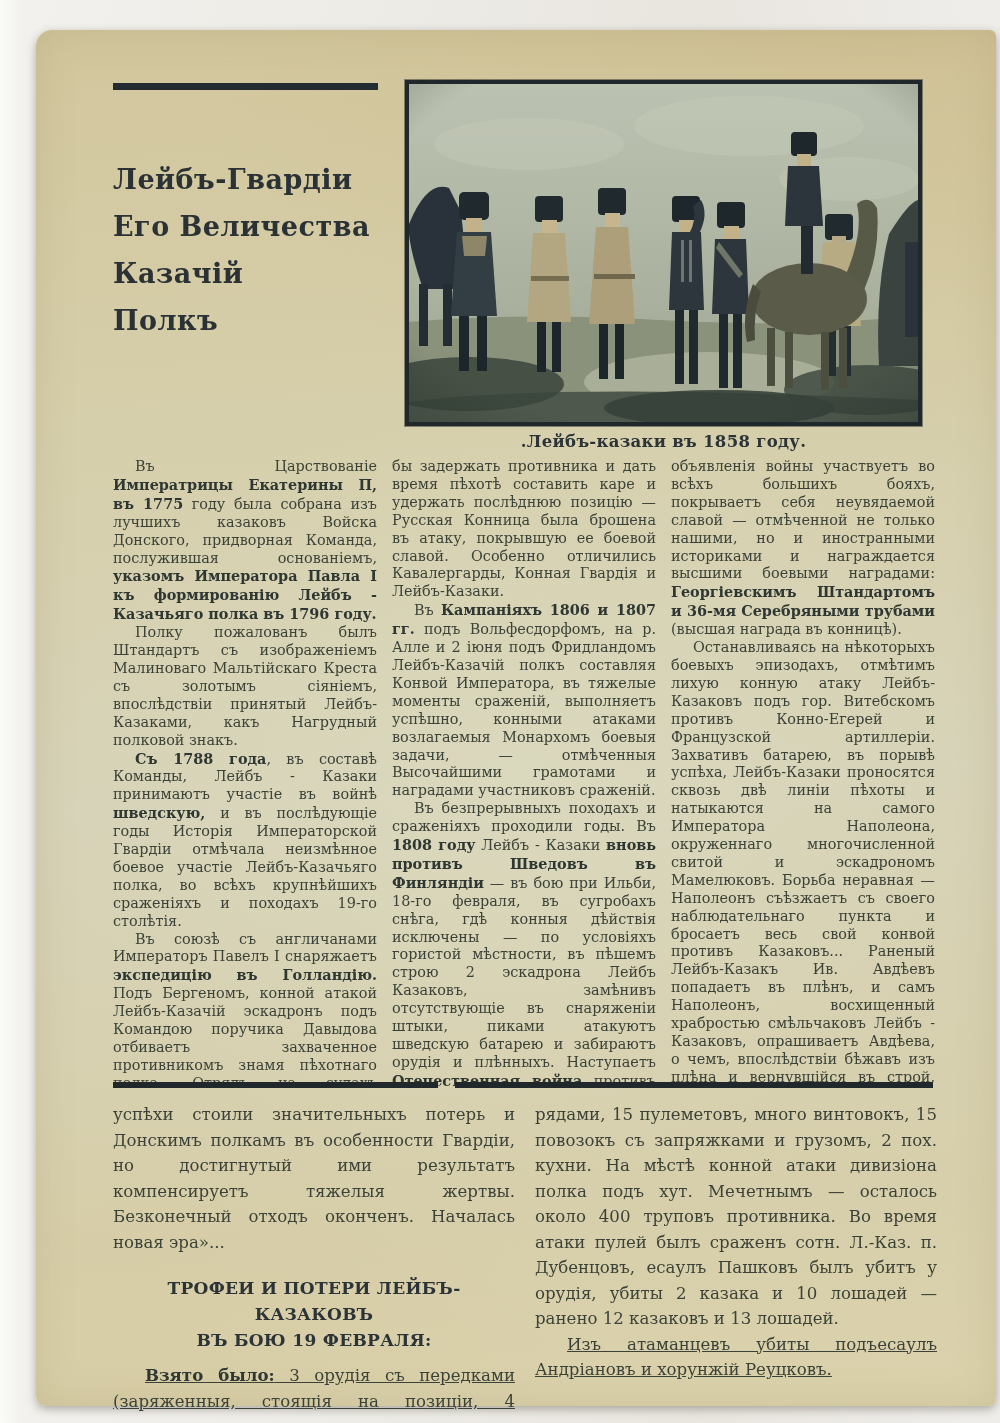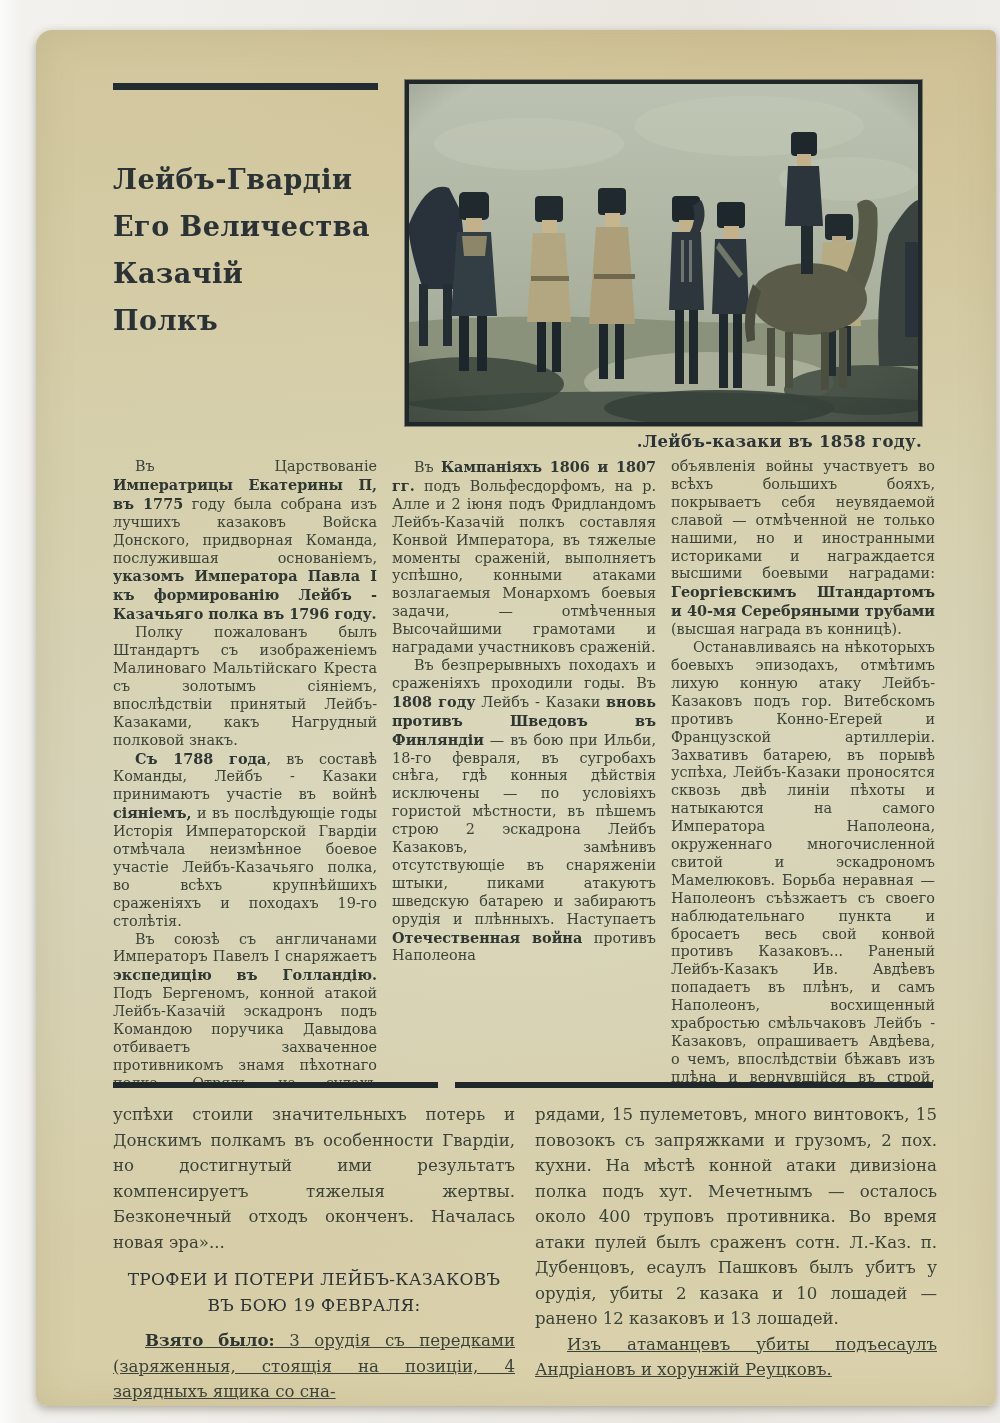--- a/index.html
+++ b/index.html
@@ -23,21 +23,21 @@
   .title{
     position:absolute;left:77px;top:126px;width:290px;
     font-size:27px;font-weight:bold;line-height:47px;letter-spacing:.5px;color:#2a3236;
   }
   .photo-frame{
     position:absolute;left:369px;top:50px;width:509px;height:338px;margin:0;
     border:4px solid #20282c;background:#aab2a0;box-shadow:0 0 0 1px rgba(40,48,44,.5);
   }
   .photo-frame svg{display:block;width:100%;height:100%;}
   .caption{
-    position:absolute;left:369px;top:402px;width:517px;text-align:right;
+    position:absolute;left:369px;top:402px;width:517px;text-align:center;
     font-size:16.5px;font-weight:bold;color:#2c3438;letter-spacing:.3px;
   }
   .cols{
     position:absolute;left:77px;top:428px;width:822px;height:628px;overflow:hidden;
     display:flex;gap:15px;
     font-size:14.4px;line-height:17.9px;text-align:justify;
   }
   .col{flex:1;}
   .para{margin:0;}
   .para + .para{}
@@ -46,22 +46,22 @@
   .divider{position:absolute;height:6px;background:#20282c;top:1052px;}
   .divider.d1{left:77px;width:325px;}
   .divider.d2{left:419px;width:478px;}
   .bottom{
     position:absolute;left:77px;top:1072px;width:824px;display:flex;gap:20px;
     font-size:16.6px;line-height:25.5px;text-align:justify;
   }
   .bcol{flex:1;}
   .bottom .ind{text-indent:32px;text-decoration:underline;}
   .trophy-heading{
-    text-align:center;font-weight:normal;font-size:17px;line-height:26px;
-    margin:11px 0 10px;color:#2c3438;letter-spacing:.3px;
+    text-align:center;font-weight:bold;font-size:17px;line-height:26px;
+    margin:20px 0 10px;color:#2c3438;letter-spacing:.3px;
   }
 </style>
 </head>
 <body>
 
 <div class="scan">
   <div class="page">
 
     <div class="rule-top"></div>
 
@@ -175,29 +175,30 @@
         <rect width="509" height="338" fill="url(#vig)"></rect>
       </svg>
     </figure>
 
     <div class="caption">.Лейбъ-казаки въ 1858 году.</div>
 
     <div class="cols">
       <div class="col">
           <p class="para ind"><span>Въ Царствованіе </span><span class="b">Императрицы Екатерины П, въ 1775</span><span> году была собрана изъ лучшихъ казаковъ Войска Донского, придворная Команда, послужившая основаніемъ, </span><span class="b">указомъ Императора Павла I къ формированію Лейбъ - Казачьяго полка въ 1796 году.</span></p>
           <p class="para ind"><span>Полку пожалованъ былъ Штандартъ съ изображеніемъ Малиноваго Мальтійскаго Креста съ золотымъ сіяніемъ, впослѣдствіи принятый Лейбъ-Казаками, какъ Нагрудный полковой знакъ.</span></p>
-          <p class="para ind"><span class="b">Съ 1788 года</span><span>, въ составѣ Команды, Лейбъ - Казаки принимаютъ участіе въ войнѣ </span><span class="b">сіяніемъ,</span><span> и въ послѣдующіе годы Исторія Императорской Гвардіи отмѣчала неизмѣнное боевое участіе Лейбъ-Казачьяго полка, во всѣхъ крупнѣйшихъ сраженіяхъ и походахъ 19-го столѣтія.</span></p>
+          <p class="para ind"><span class="b">Съ 1788 года</span><span>, въ составѣ Команды, Лейбъ - Казаки принимаютъ участіе въ войнѣ </span><span class="b">шведскую,</span><span> и въ послѣдующіе годы Исторія Императорской Гвардіи отмѣчала неизмѣнное боевое участіе Лейбъ-Казачьяго полка, во всѣхъ крупнѣйшихъ сраженіяхъ и походахъ 19-го столѣтія.</span></p>
           <p class="para ind"><span>Въ союзѣ съ англичанами Императоръ Павелъ I снаряжаетъ </span><span class="b">экспедицію въ Голландію.</span><span> Подъ Бергеномъ, конной атакой Лейбъ-Казачій эскадронъ подъ Командою поручика Давыдова отбиваетъ захваченное противникомъ знамя пѣхотнаго полка. Отрядъ на судахъ переправляется въ Англію и Лейбъ-Казаки зимуютъ на Островѣ Джерсеѣ по 25 мая 1800 года.</span></p>
         </div>
       <div class="col">
+          <p class="para"><span>бы задержать противника и дать время пѣхотѣ составить каре и удержать послѣднюю позицію — Русская Конница была брошена въ атаку, покрывшую ее боевой славой. Особенно отличились Кавалергарды, Конная Гвардія и Лейбъ-Казаки.</span></p>
           <p class="para ind"><span>Въ </span><span class="b">Кампаніяхъ 1806 и 1807 гг.</span><span> подъ Вольфесдорфомъ, на р. Алле и 2 іюня подъ Фридландомъ Лейбъ-Казачій полкъ составляя Конвой Императора, въ тяжелые моменты сраженій, выполняетъ успѣшно, конными атаками возлагаемыя Монархомъ боевыя задачи, — отмѣченныя Высочайшими грамотами и наградами участниковъ сраженій.</span></p>
           <p class="para ind"><span>Въ безпрерывныхъ походахъ и сраженіяхъ проходили годы. Въ </span><span class="b">1808 году</span><span> Лейбъ - Казаки </span><span class="b">вновь противъ Шведовъ въ Финляндіи</span><span> — въ бою при Ильби, 18-го февраля, въ сугробахъ снѣга, гдѣ конныя дѣйствія исключены — по условіяхъ гористой мѣстности, въ пѣшемъ строю 2 эскадрона Лейбъ Казаковъ, замѣнивъ отсутствующіе въ снаряженіи штыки, пиками атакуютъ шведскую батарею и забираютъ орудія и плѣнныхъ. Наступаетъ </span><span class="b">Отечественная война</span><span> противъ Наполеона </span></p>
         </div>
       <div class="col">
-          <p class="para"><span>объявленія войны участвуетъ во всѣхъ большихъ бояхъ, покрываетъ себя неувядаемой славой — отмѣченной не только нашими, но и иностранными историками и награждается высшими боевыми наградами: </span><span class="b">Георгіевскимъ Штандартомъ и 40-мя Серебряными трубами</span><span> (высшая награда въ конницѣ).</span></p>
+          <p class="para"><span>объявленія войны участвуетъ во всѣхъ большихъ бояхъ, покрываетъ себя неувядаемой славой — отмѣченной не только нашими, но и иностранными историками и награждается высшими боевыми наградами: </span><span class="b">Георгіевскимъ Штандартомъ и 36-мя Серебряными трубами</span><span> (высшая награда въ конницѣ).</span></p>
           <p class="para ind"><span>Останавливаясь на нѣкоторыхъ боевыхъ эпизодахъ, отмѣтимъ лихую конную атаку Лейбъ-Казаковъ подъ гор. Витебскомъ противъ Конно-Егерей и Французской артиллеріи. Захвативъ батарею, въ порывѣ успѣха, Лейбъ-Казаки проносятся сквозь двѣ линіи пѣхоты и натыкаются на самого Императора Наполеона, окруженнаго многочисленной свитой и эскадрономъ Мамелюковъ. Борьба неравная — Наполеонъ съѣзжаетъ съ своего наблюдательнаго пункта и бросаетъ весь свой конвой противъ Казаковъ... Раненый Лейбъ-Казакъ Ив. Авдѣевъ попадаетъ въ плѣнъ, и самъ Наполеонъ, восхищенный храбростью смѣльчаковъ Лейбъ - Казаковъ, опрашиваетъ Авдѣева, о чемъ, впослѣдствіи бѣжавъ изъ плѣна и вернувшійся въ строй, разсказывалъ Авдѣевъ своимъ станичникамъ.</span></p>
         </div>
     </div>
 
     <div class="divider d1"></div>
     <div class="divider d2"></div>
 
     <div class="bottom">
       <div class="bcol">
         <div>

